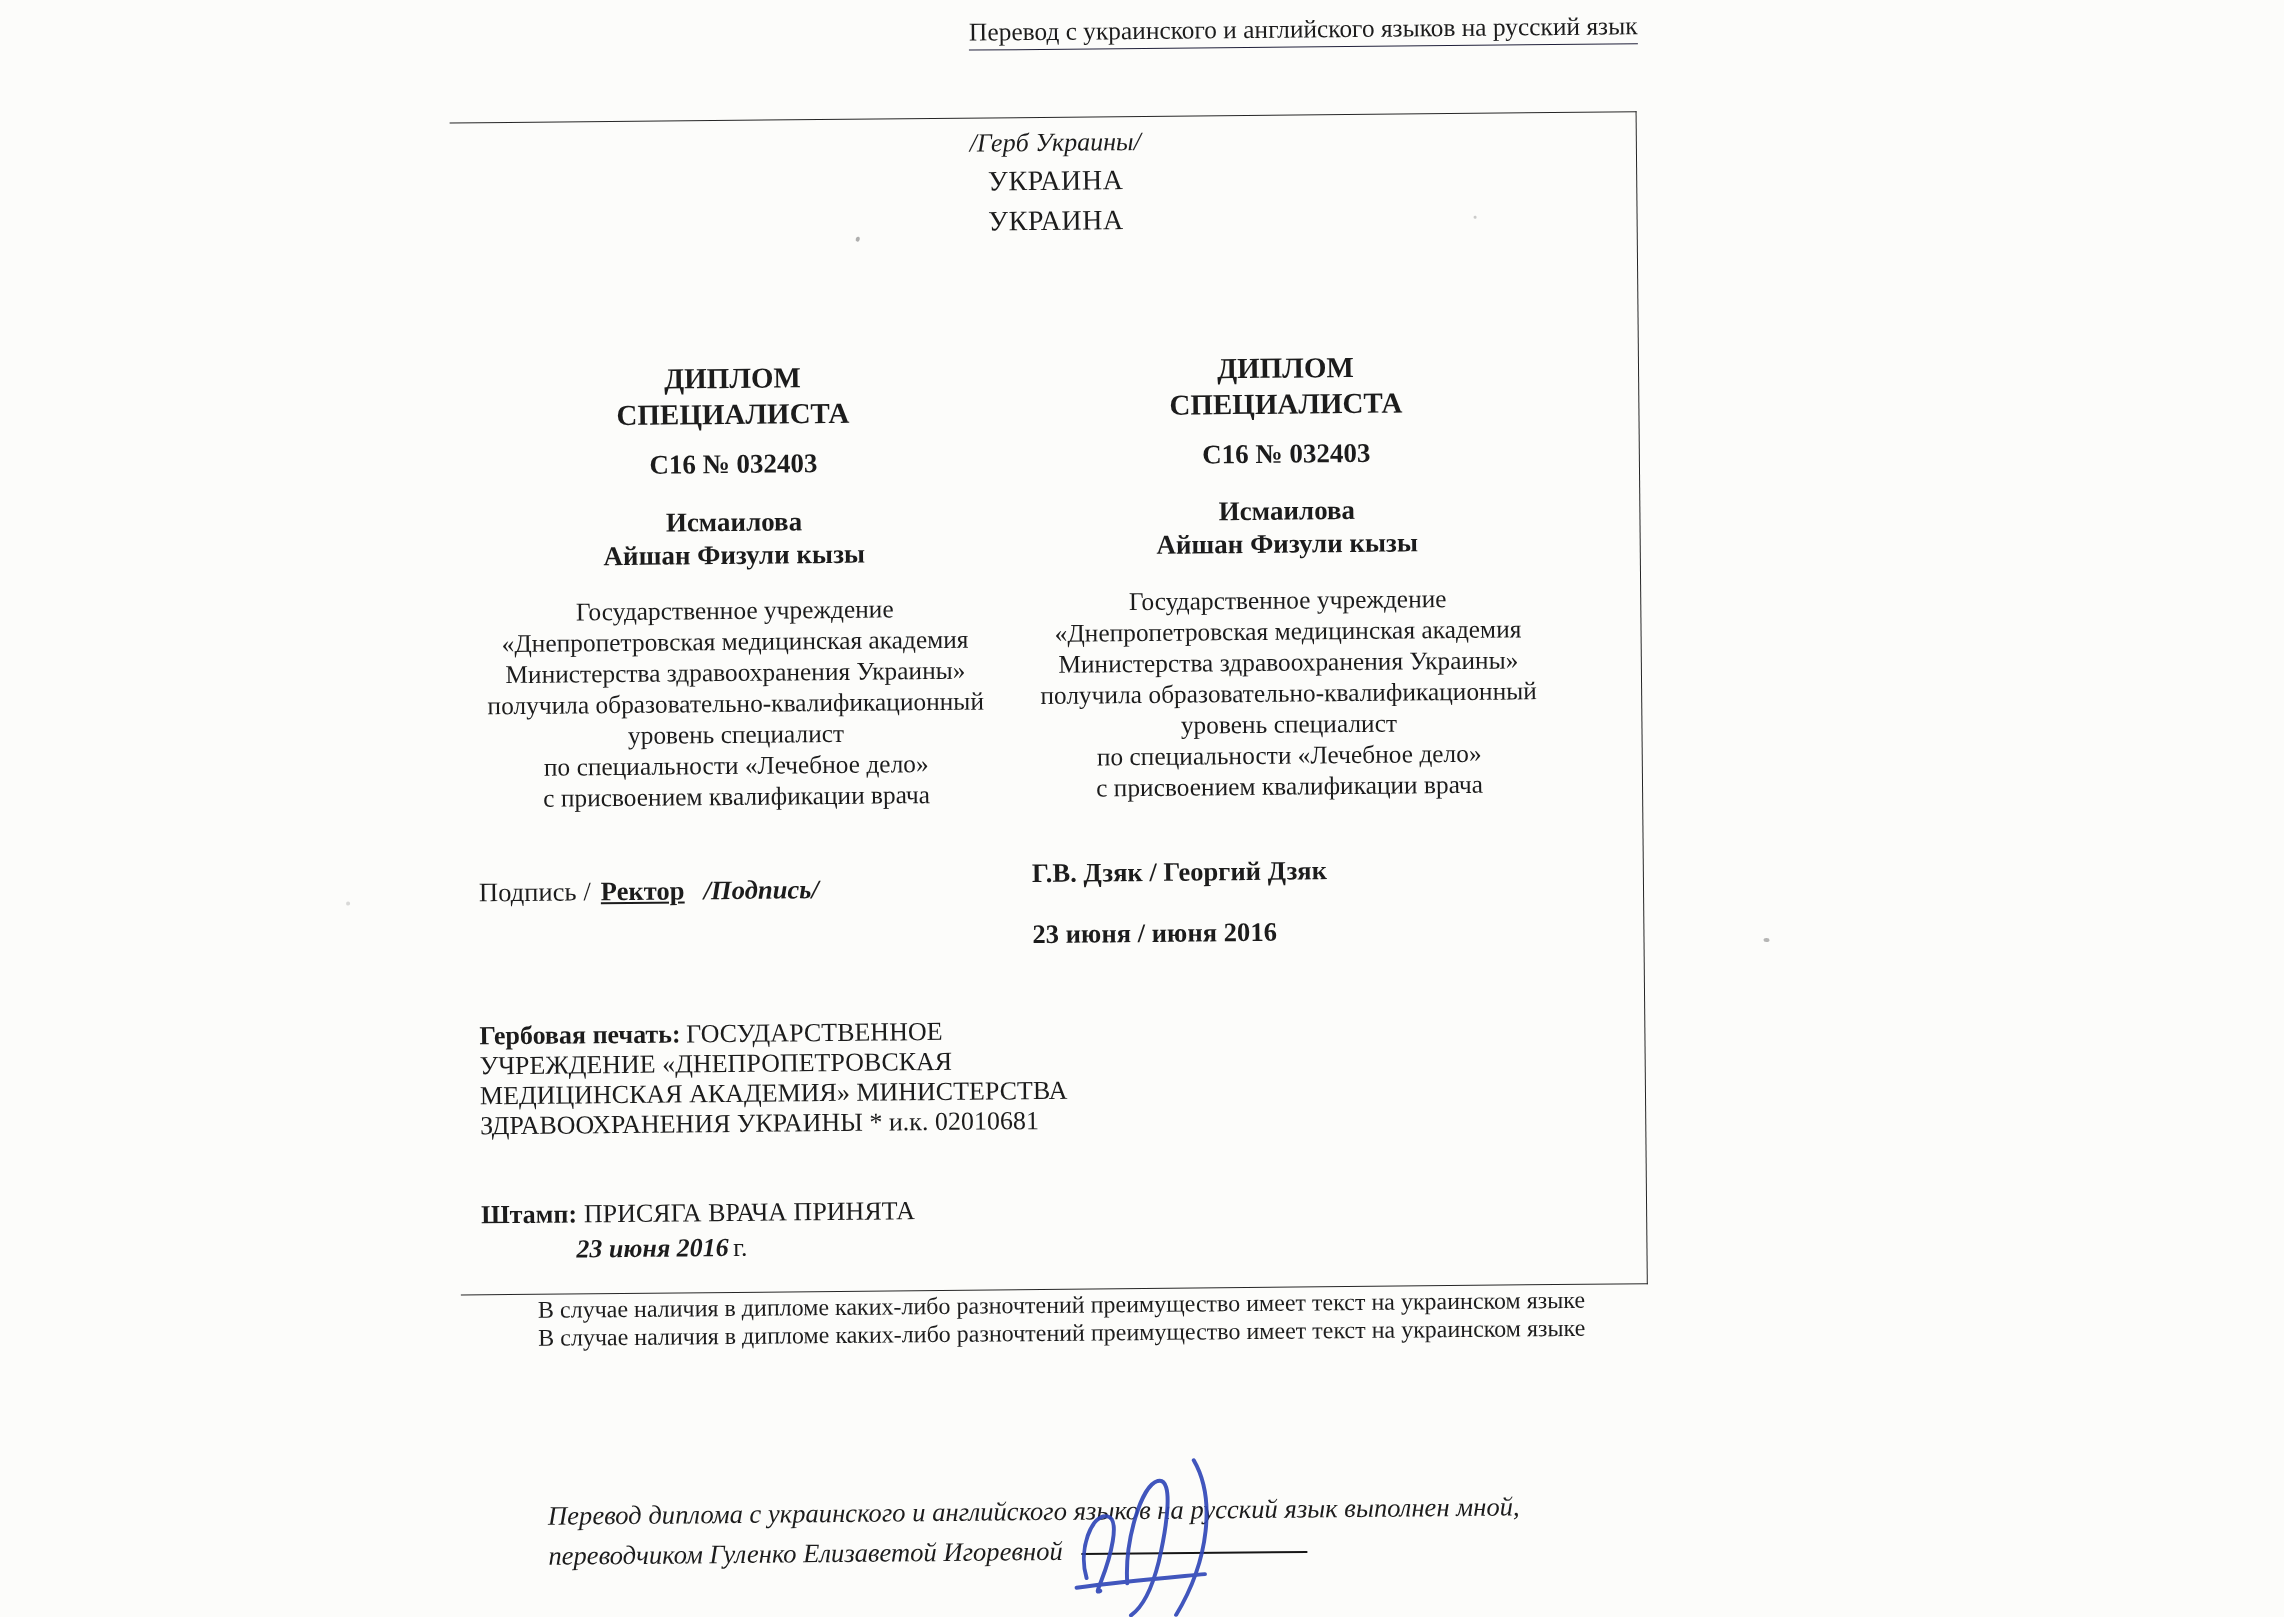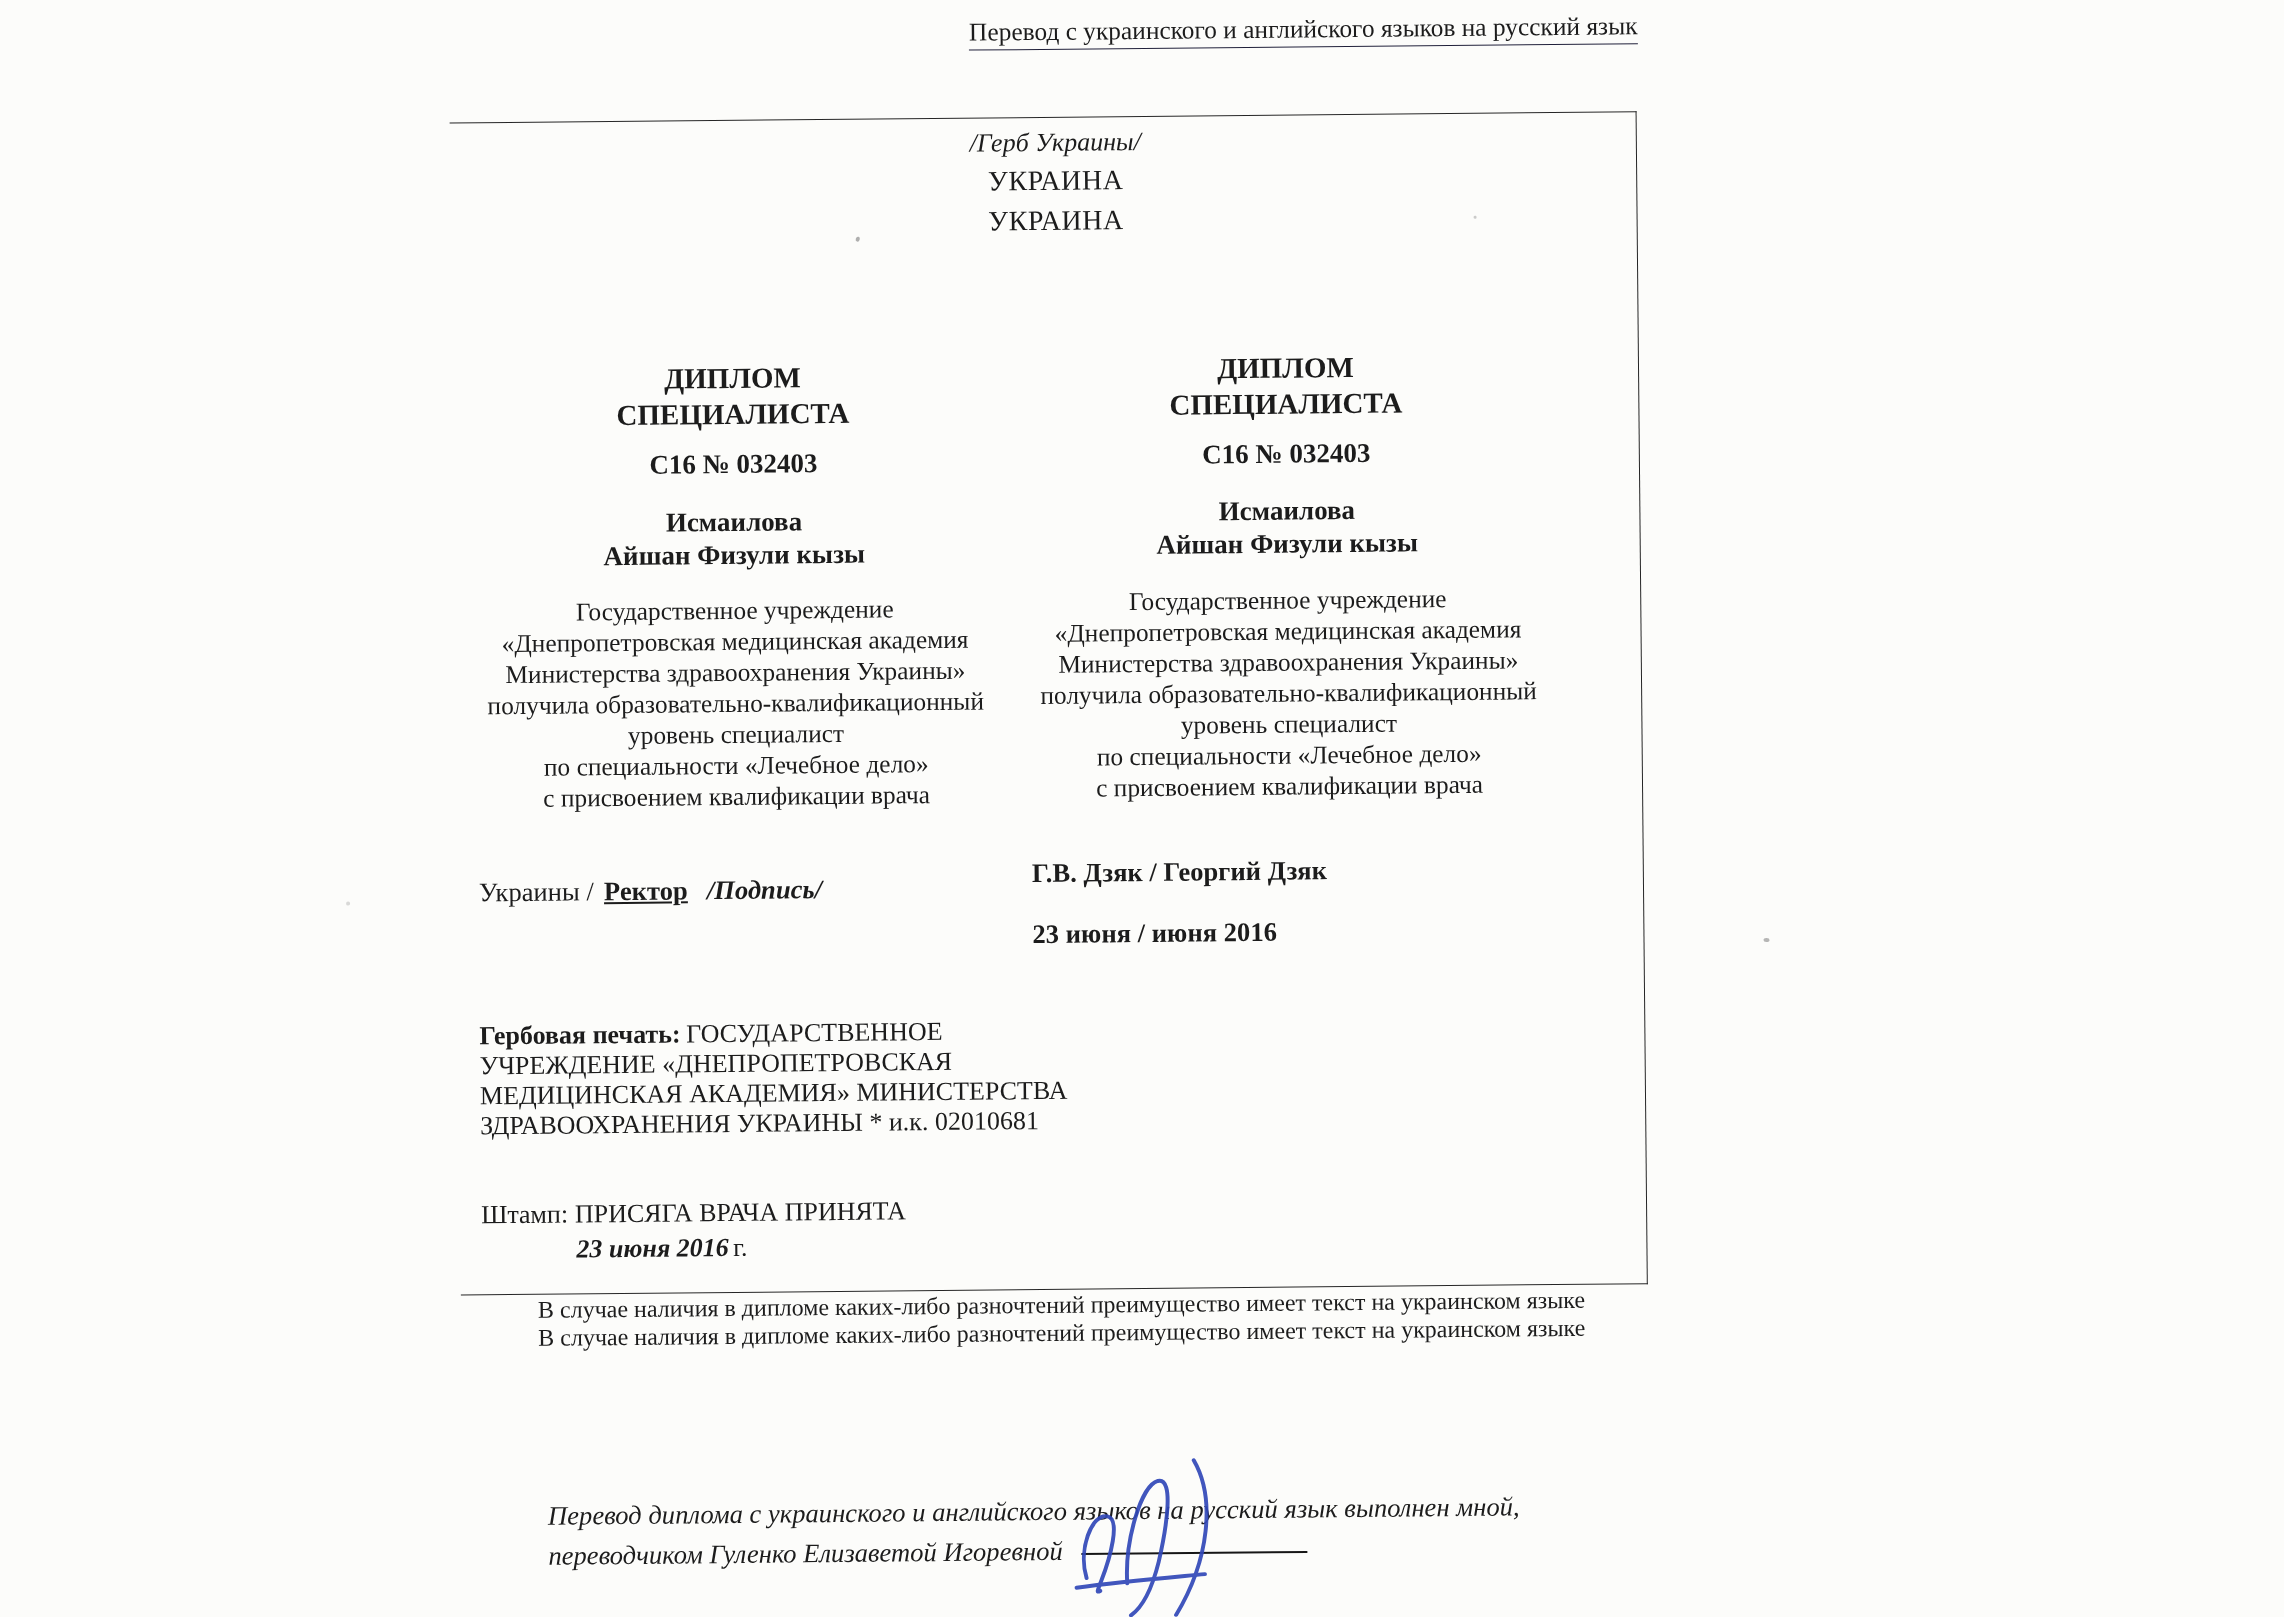--- a/index.html
+++ b/index.html
@@ -41,21 +41,21 @@
   .rector-line .plain{margin-right:3.4px;}
   .rector-line .b{font-weight:bold;text-decoration:underline;}
   .rector-line .sig-note{font-weight:bold;font-style:italic;margin-left:12.4px;}
   .signer-line{left:1032px;top:857px;font-size:26.6px;font-weight:bold;}
   .date-line{left:1032px;top:918px;font-size:26.6px;font-weight:bold;}
   
   .seal{left:478px;top:1015px;width:608px;font-size:26px;line-height:30px;}
   .seal .label{font-weight:bold;margin-right:5.7px;}
   
   .stamp{left:478px;top:1194px;font-size:26px;}
-  .stamp .label{font-weight:normal;margin-right:6.8px;}
+  .stamp .label{font-weight:bold;margin-right:6.8px;}
   .stamp-date{margin-left:95px;margin-top:5.1px;}
   .stamp-date .d{font-weight:bold;font-style:italic;margin-right:4.5px;}
   
   .disclaimer{left:464px;top:1290px;width:1187px;text-align:center;font-size:24px;line-height:28px;}
   
   .translator{left:542px;top:1490px;font-size:26.6px;font-style:italic;line-height:40px;}
   .sig-underline{display:inline-block;width:226px;border-bottom:2.3px solid #161616;transform:translateY(-4.5px);margin-left:19px;}
   .sig-svg{left:1040px;top:1445px;width:283px;height:172px;}
   
   .speck{position:absolute;background:#6f6f6f;border-radius:50%;}
@@ -93,21 +93,21 @@
   <div class="abs col-body lcol" style="top:591px;">
     <div>Государственное учреждение</div>
     <div>«Днепропетровская медицинская академия</div>
     <div>Министерства здравоохранения Украины»</div>
     <div>получила образовательно-квалификационный</div>
     <div>уровень специалист</div>
     <div>по специальности «Лечебное дело»</div>
     <div>с присвоением квалификации врача</div>
   </div>
   <div class="abs rector-line">
-    <span class="plain">Украины /</span>
+    <span class="plain">Подпись /</span>
     <span class="b">Ректор</span>
     <span class="sig-note">/Подпись/</span>
   </div>
 
   <div class="abs col-title rcol" style="top:351px;">
     <div>ДИПЛОМ</div>
     <div>СПЕЦИАЛИСТА</div>
   </div>
   <div class="abs col-number rcol" style="top:440px;">С16 № 032403</div>
   <div class="abs col-name rcol" style="top:496px;">

